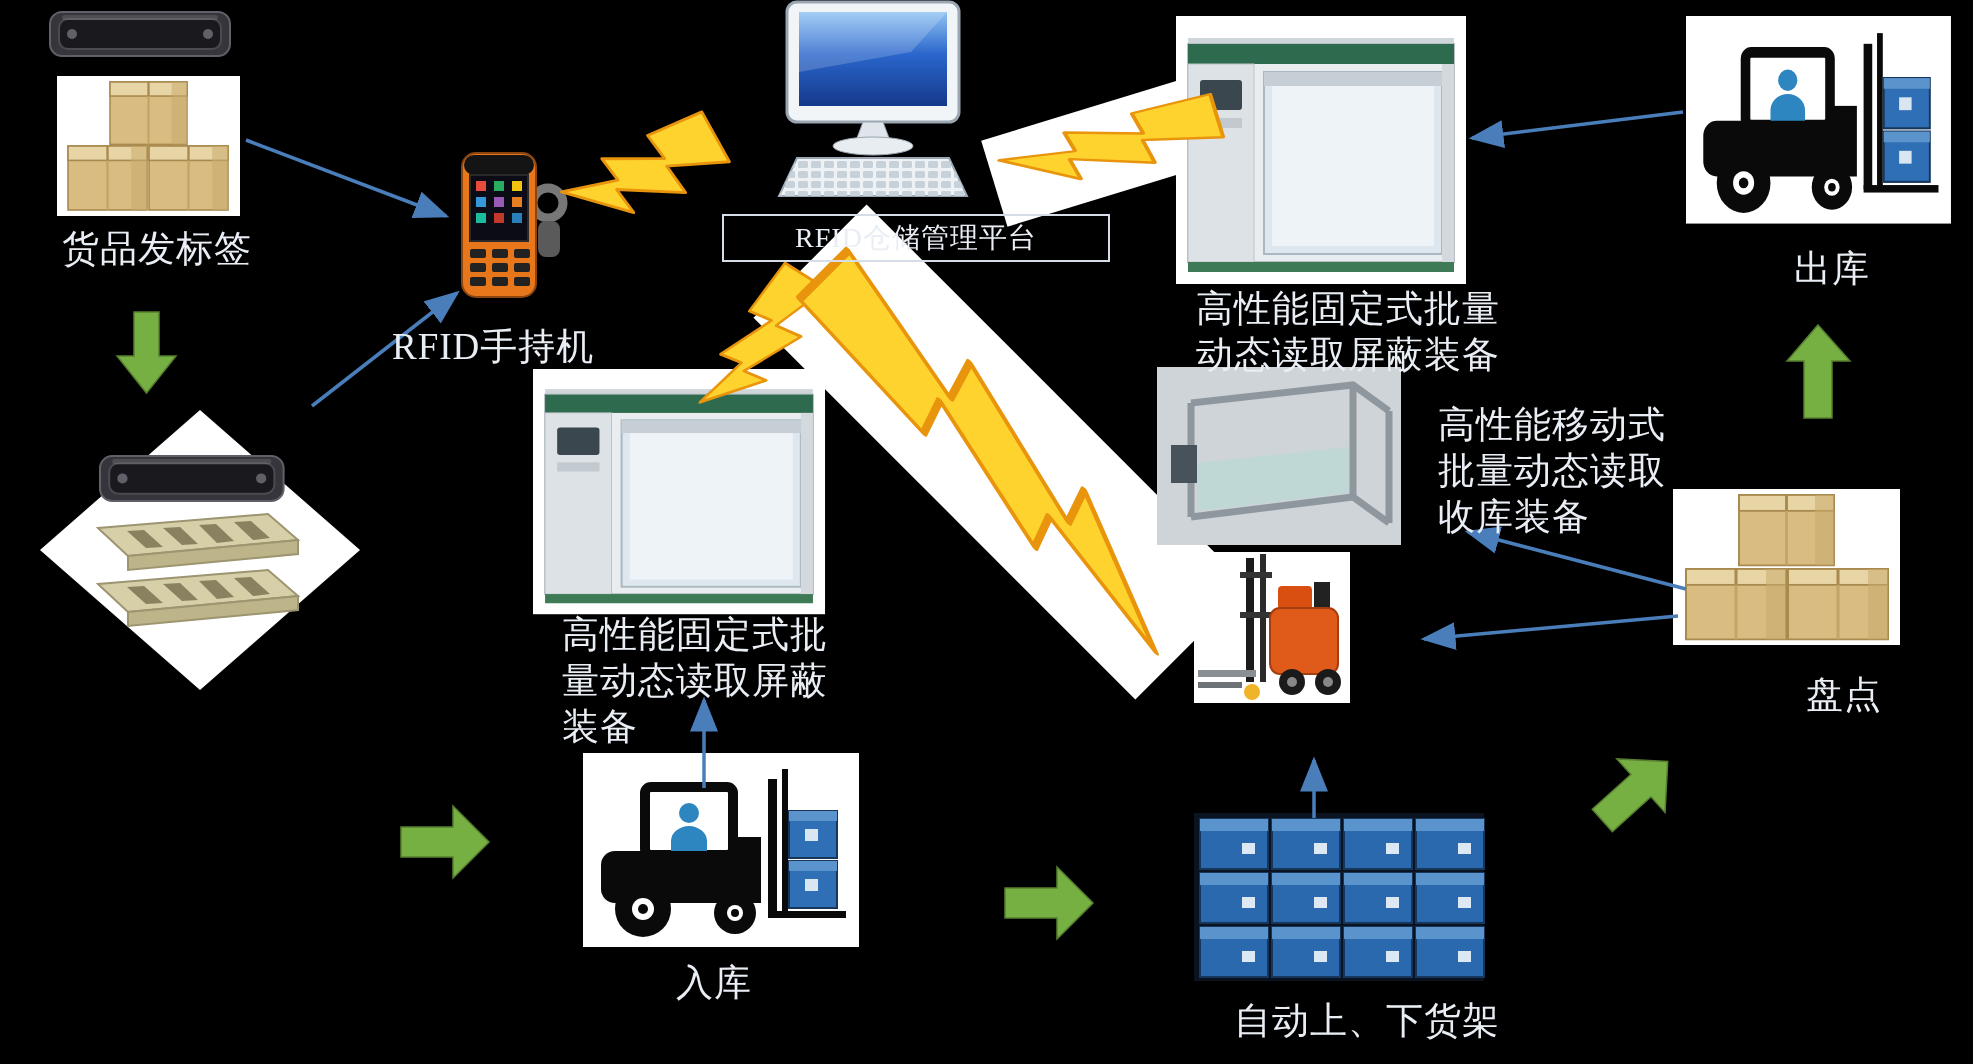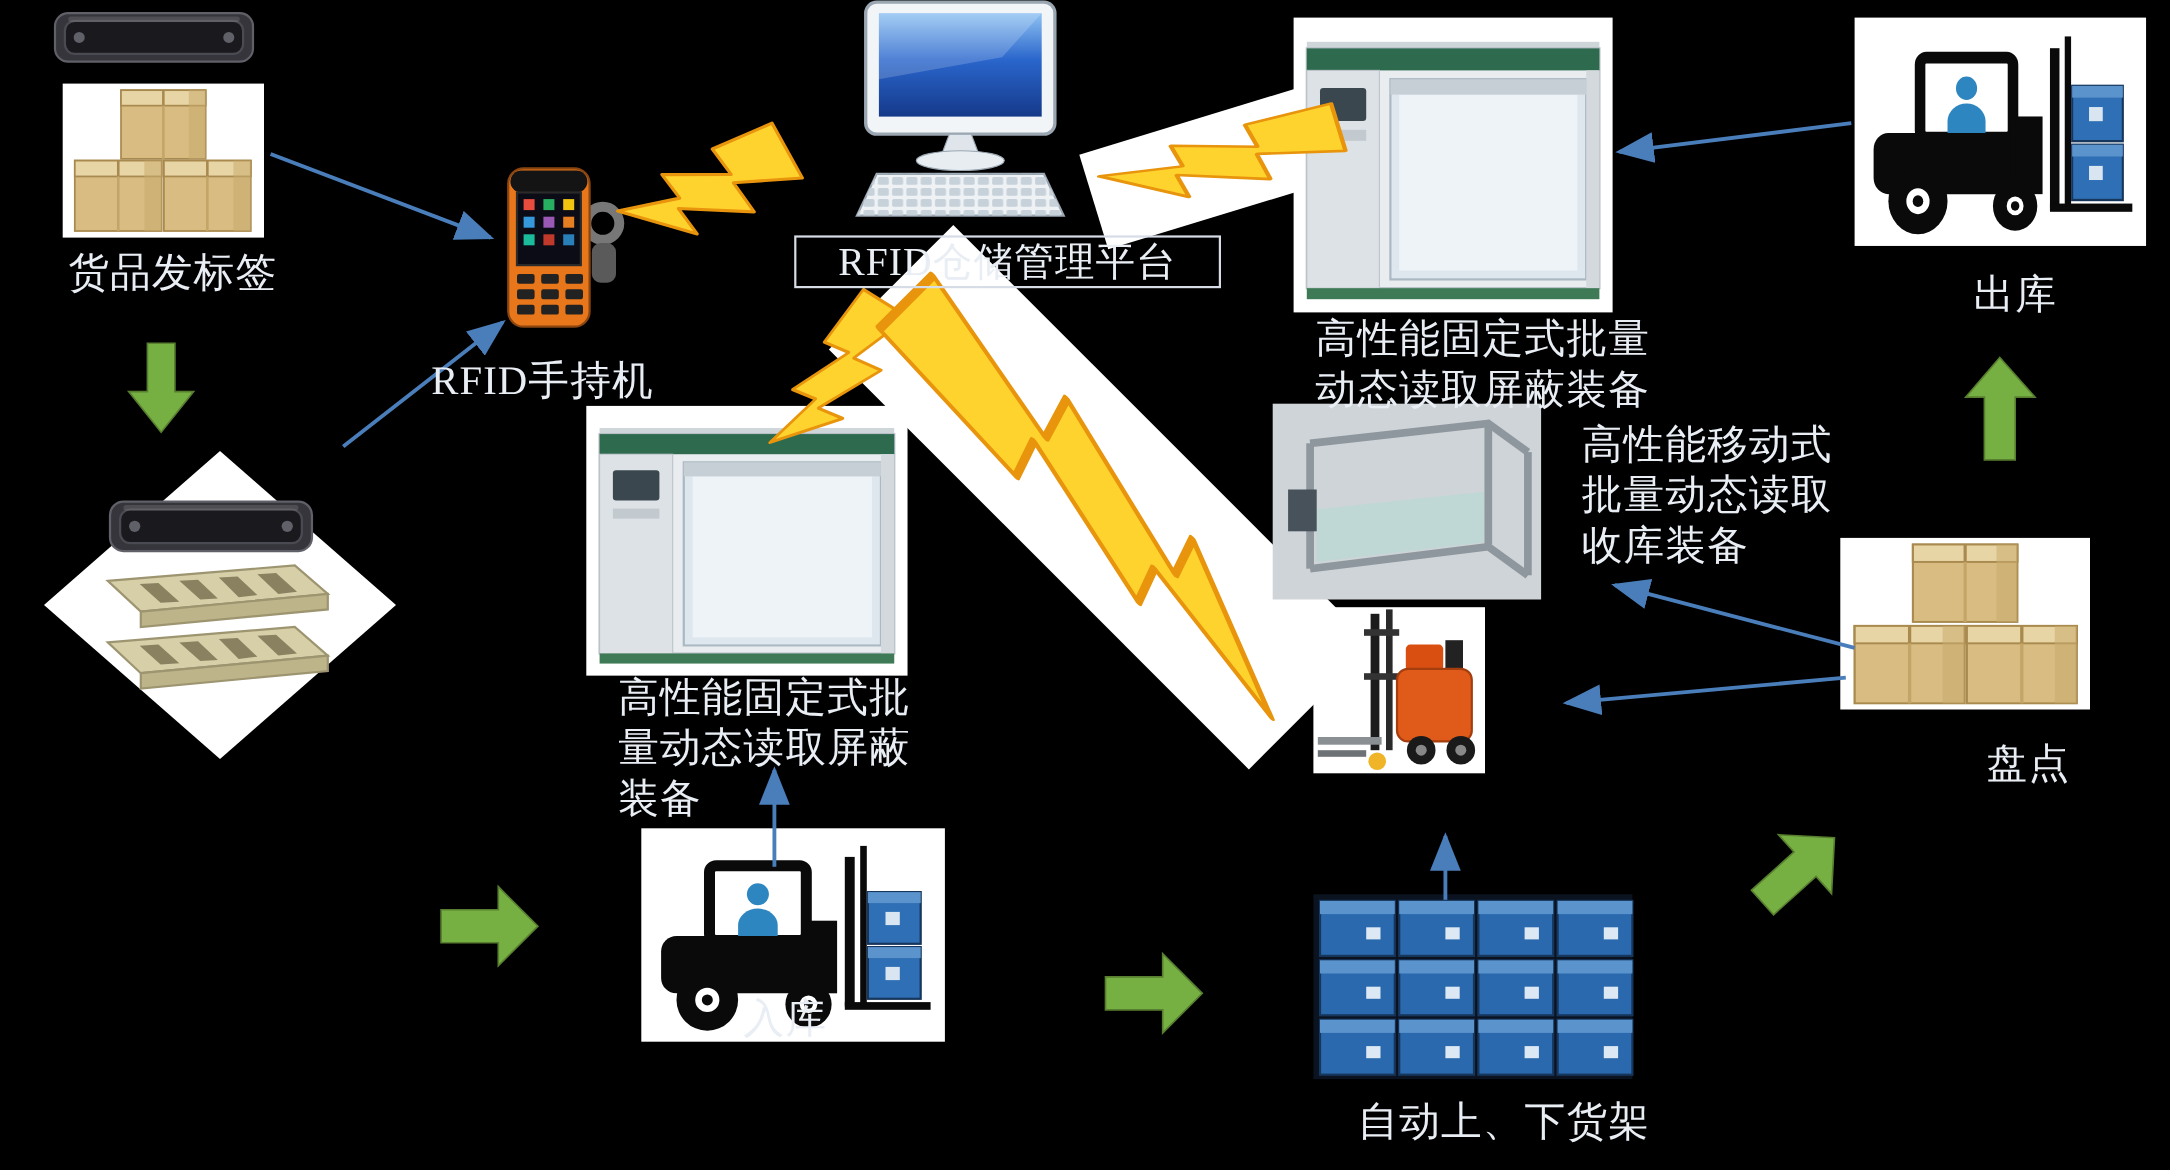--- a/index.html
+++ b/index.html
@@ -23,21 +23,21 @@
     color:var(--text,#e9eef5);
     font-size:37px;
     line-height:46px;
     white-space:pre-line;
     letter-spacing:1px;
   }
   .titlebox{
     position:absolute;left:722px;top:214px;width:384px;height:44px;
     border:2px solid #d7dde6;
     color:var(--text,#e9eef5);
-    font-size:36px;line-height:44px;text-align:center;
+    font-size:28px;line-height:44px;text-align:center;
     letter-spacing:1px;
   }
 </style>
 </head>
 <body>
 
 <div class="canvas">
 
 <svg class="gfx" width="1973" height="1064" viewBox="0 0 1973 1064">
   <defs>
@@ -282,20 +282,20 @@
 <div class="titlebox">RFID仓储管理平台</div>
 
 <div class="lbl" style="left:62px;top:226px">货品发标签</div>
 <div class="lbl" style="left:1196px;top:286px">高性能固定式批量
 动态读取屏蔽装备</div>
 <div class="lbl" style="left:392px;top:324px">RFID手持机</div>
 <div class="lbl" style="left:1794px;top:246px">出库</div>
 <div class="lbl" style="left:562px;top:612px">高性能固定式批
 量动态读取屏蔽
 装备</div>
-<div class="lbl" style="left:1438px;top:382px">高性能移动式
+<div class="lbl" style="left:1438px;top:402px">高性能移动式
 批量动态读取
 收库装备</div>
 <div class="lbl" style="left:1806px;top:672px">盘点</div>
-<div class="lbl" style="left:676px;top:904px">入库</div>
+<div class="lbl" style="left:676px;top:960px">入库</div>
 <div class="lbl" style="left:1234px;top:998px">自动上、下货架</div>
 
 </div>
 
 </body></html>

